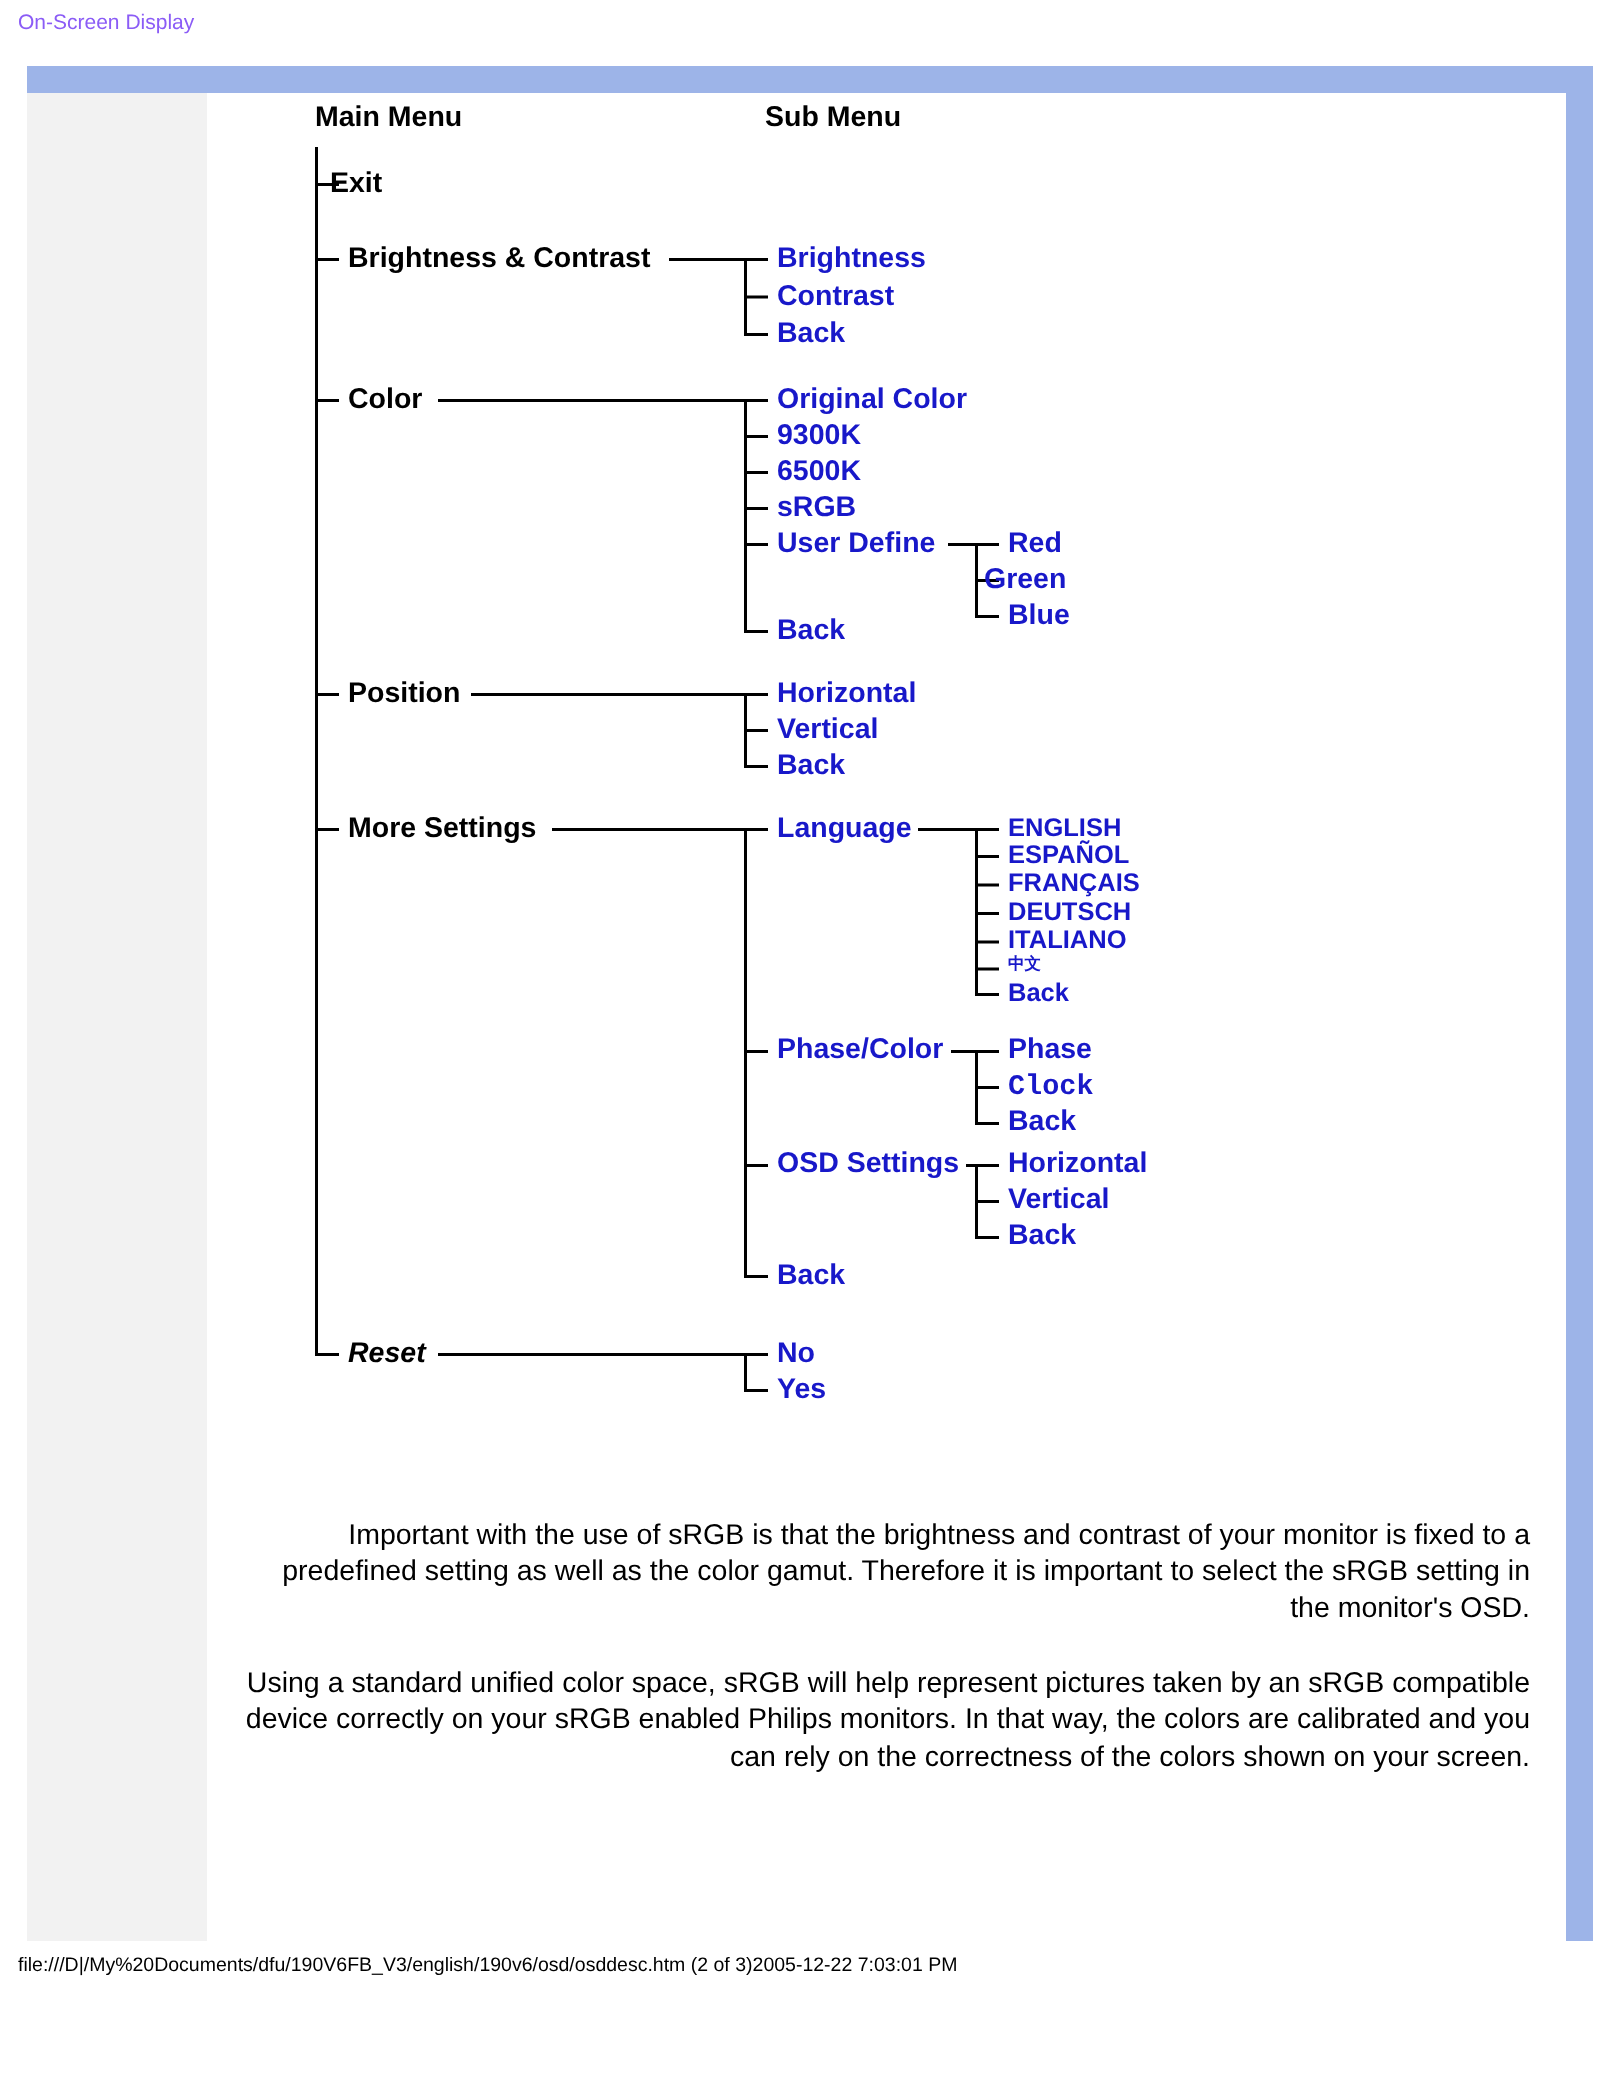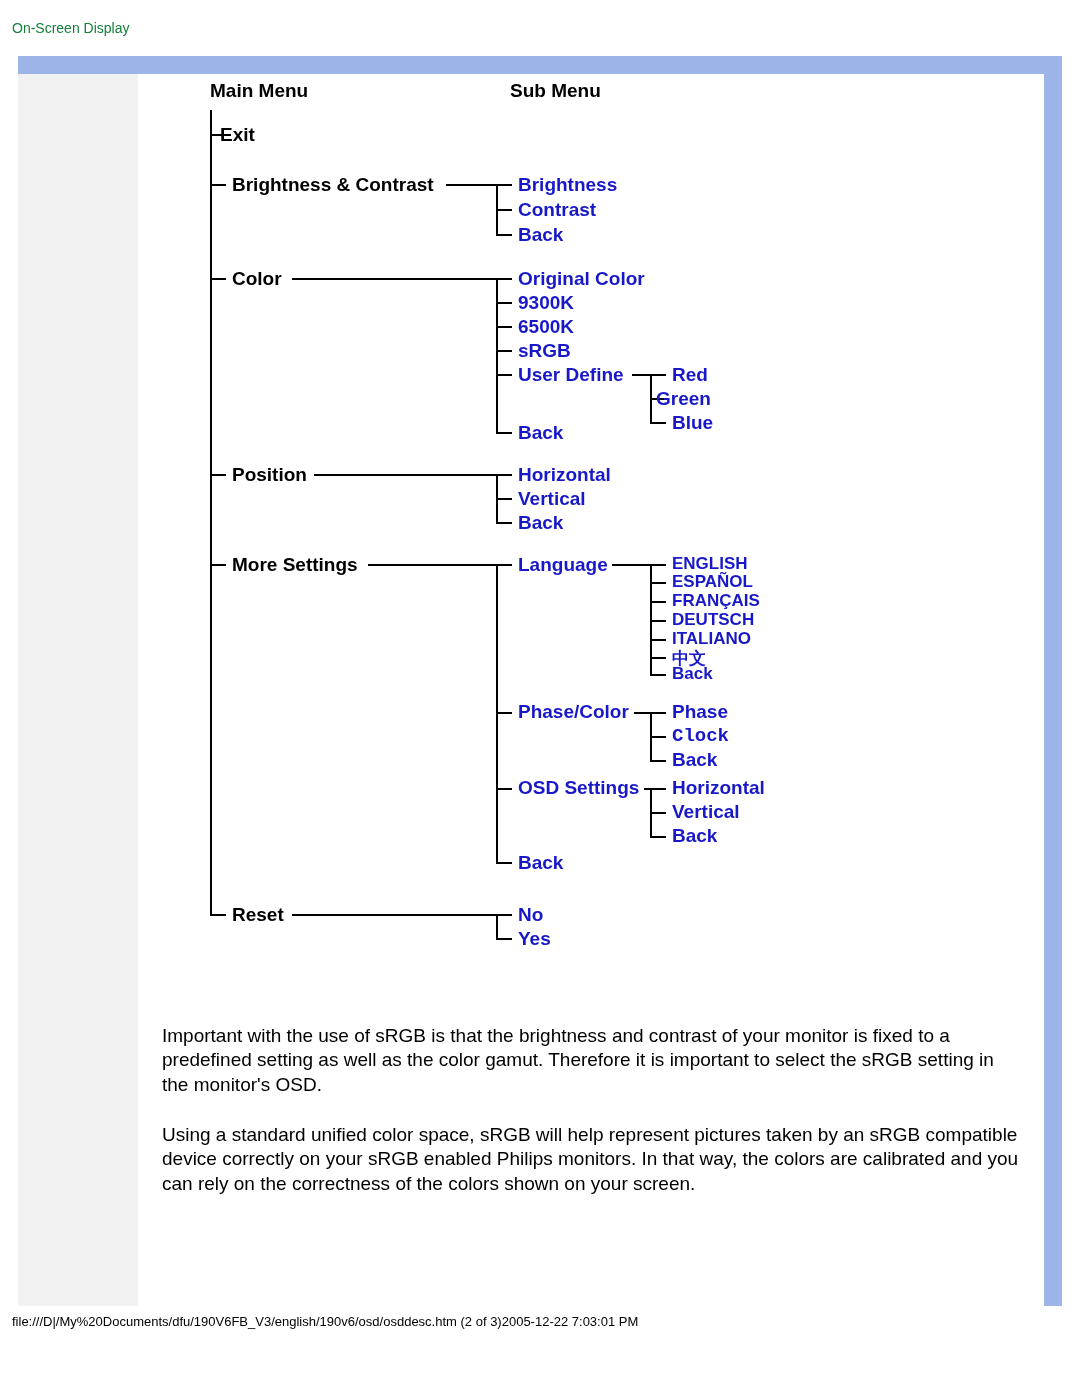--- a/index.html
+++ b/index.html
@@ -2,33 +2,34 @@
 <html><head>
 <meta charset="utf-8">
 <style>
   * { box-sizing: border-box; margin: 0; padding: 0; }
   body {
     font-family: Arial, Helvetica, sans-serif;
     background: #ffffff;
     width: 1080px;
   }
   .header-bar {
-    padding: 20px 12px;
+    padding: 6px 12px;
     font-size: 14px;
-    color: #15803d;
+    color: #8b5cf6;
   }
   .outer {
-    margin: 0 18px 0 18px;
+    margin: 16px 18px 0 18px;
     border-top: 18px solid #9db4e8;
     border-right: 18px solid #9db4e8;
     border-left: 0;
     border-bottom: 0;
     background: #fff;
     position: relative;
     min-height: 1250px;
+    text-align: right;
   }
   .left-pad {
     position: absolute;
     left: 0; top: 0; bottom: 0;
     width: 120px;
     background: #f2f2f2;
   }
   .content {
     margin-left: 120px;
     padding: 0 24px 14px 24px;
@@ -85,21 +86,21 @@
       <div class="line h" style="left:130px; top:204px; width:204px;"></div>
 
       <div class="label black" style="left:70px; top:390px;">Position</div>
       <div class="line h" style="left:48px; top:400px; width:16px;"></div>
       <div class="line h" style="left:152px; top:400px; width:182px;"></div>
 
       <div class="label black" style="left:70px; top:480px;">More Settings</div>
       <div class="line h" style="left:48px; top:490px; width:16px;"></div>
       <div class="line h" style="left:206px; top:490px; width:128px;"></div>
 
-      <div class="label black" style="left:70px; top:830px;">Reset</div>
+      <div class="label black" style="left:70px; top:830px;font-style:italic;">Reset</div>
       <div class="line h" style="left:48px; top:840px; width:16px;"></div>
       <div class="line h" style="left:130px; top:840px; width:204px;"></div>
 
       <div class="line v" style="left:334px; top:110px; height:50px;"></div>
       <div class="line h" style="left:334px; top:110px; width:16px;"></div>
       <div class="label blue" style="left:356px; top:100px;">Brightness</div>
       <div class="line h" style="left:334px; top:135px; width:16px;"></div>
       <div class="label blue" style="left:356px; top:125px;">Contrast</div>
       <div class="line h" style="left:334px; top:160px; width:16px;"></div>
       <div class="label blue" style="left:356px; top:150px;">Back</div>
@@ -151,21 +152,21 @@
       <div class="label blue" style="left:510px; top:480px; font-size:17px;">ENGLISH</div>
       <div class="line h" style="left:488px; top:508px; width:16px;"></div>
       <div class="label blue" style="left:510px; top:498px; font-size:17px;">ESPAÑOL</div>
       <div class="line h" style="left:488px; top:527px; width:16px;"></div>
       <div class="label blue" style="left:510px; top:517px; font-size:17px;">FRANÇAIS</div>
       <div class="line h" style="left:488px; top:546px; width:16px;"></div>
       <div class="label blue" style="left:510px; top:536px; font-size:17px;">DEUTSCH</div>
       <div class="line h" style="left:488px; top:565px; width:16px;"></div>
       <div class="label blue" style="left:510px; top:555px; font-size:17px;">ITALIANO</div>
       <div class="line h" style="left:488px; top:583px; width:16px;"></div>
-      <div class="label blue" style="left:510px; top:573px; font-size:17px;">中文</div>
+      <div class="label blue" style="left:510px; top:573px; font-size:11px;">中文</div>
       <div class="line h" style="left:488px; top:600px; width:16px;"></div>
       <div class="label blue" style="left:510px; top:590px; font-size:17px;">Back</div>
 
       <div class="line h" style="left:472px; top:638px; width:16px;"></div>
       <div class="line v" style="left:488px; top:638px; height:48px;"></div>
       <div class="line h" style="left:488px; top:638px; width:16px;"></div>
       <div class="label blue" style="left:510px; top:627px;">Phase</div>
       <div class="line h" style="left:488px; top:662px; width:16px;"></div>
       <div class="label blue" style="left:510px; top:651px;font-family:Liberation Mono, monospace;">Clock</div>
       <div class="line h" style="left:488px; top:686px; width:16px;"></div>

